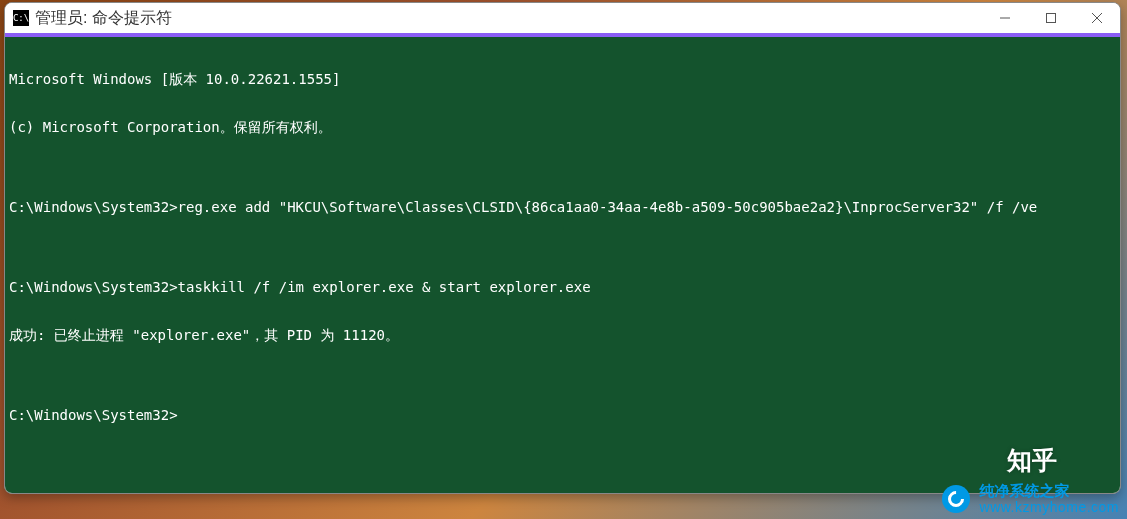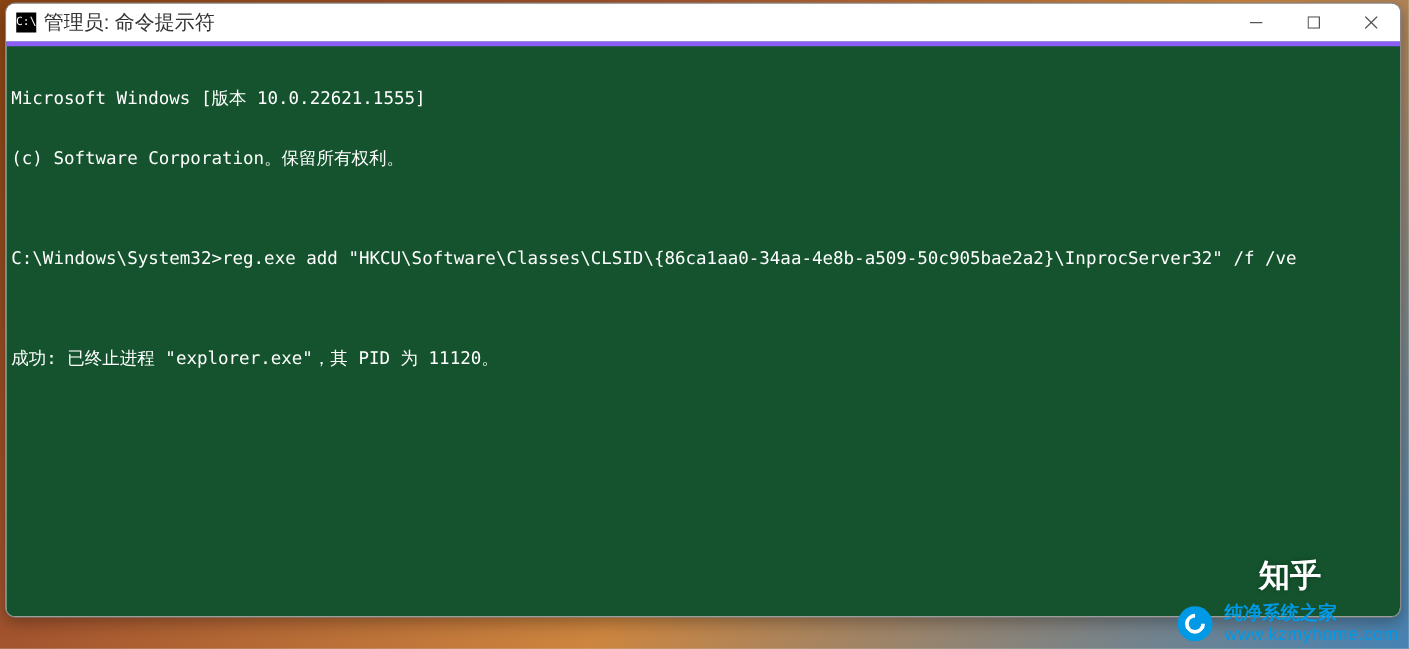--- a/index.html
+++ b/index.html
@@ -171,26 +171,28 @@
       <div class="win-ctrl close">
         <svg width="10" height="10" viewBox="0 0 10 10">
             <line x1="0" y1="0" x2="10" y2="10" stroke="currentColor" stroke-width="1"></line>
             <line x1="10" y1="0" x2="0" y2="10" stroke="currentColor" stroke-width="1"></line>
           </svg>
       </div>
     </div>
   </div>
   <div class="terminal">
     <div class="terminal-line">Microsoft Windows [版本 10.0.22621.1555]</div>
-    <div class="terminal-line">(c) Software Corporation。保留所有权利。</div>
+    <div class="terminal-line">(c) Microsoft Corporation。保留所有权利。</div>
     <div class="terminal-line"></div>
     <div class="terminal-line">C:\Windows\System32&gt;reg.exe add "HKCU\Software\Classes\CLSID\{86ca1aa0-34aa-4e8b-a509-50c905bae2a2}\InprocServer32" /f /ve</div>
     <div class="terminal-line"></div>
+    <div class="terminal-line">C:\Windows\System32&gt;taskkill /f /im explorer.exe &amp; start explorer.exe</div>
     <div class="terminal-line">成功: 已终止进程 "explorer.exe"，其 PID 为 11120。</div>
     <div class="terminal-line"></div>
+    <div class="terminal-line">C:\Windows\System32&gt;</div>
   </div>
 </div>
 
 <div class="watermark1">
   <span class="zhihu-icon">知乎</span>
 </div>
 
 <div class="watermark2">
   <div class="watermark2-logo"></div>
   <div class="watermark2-text">

